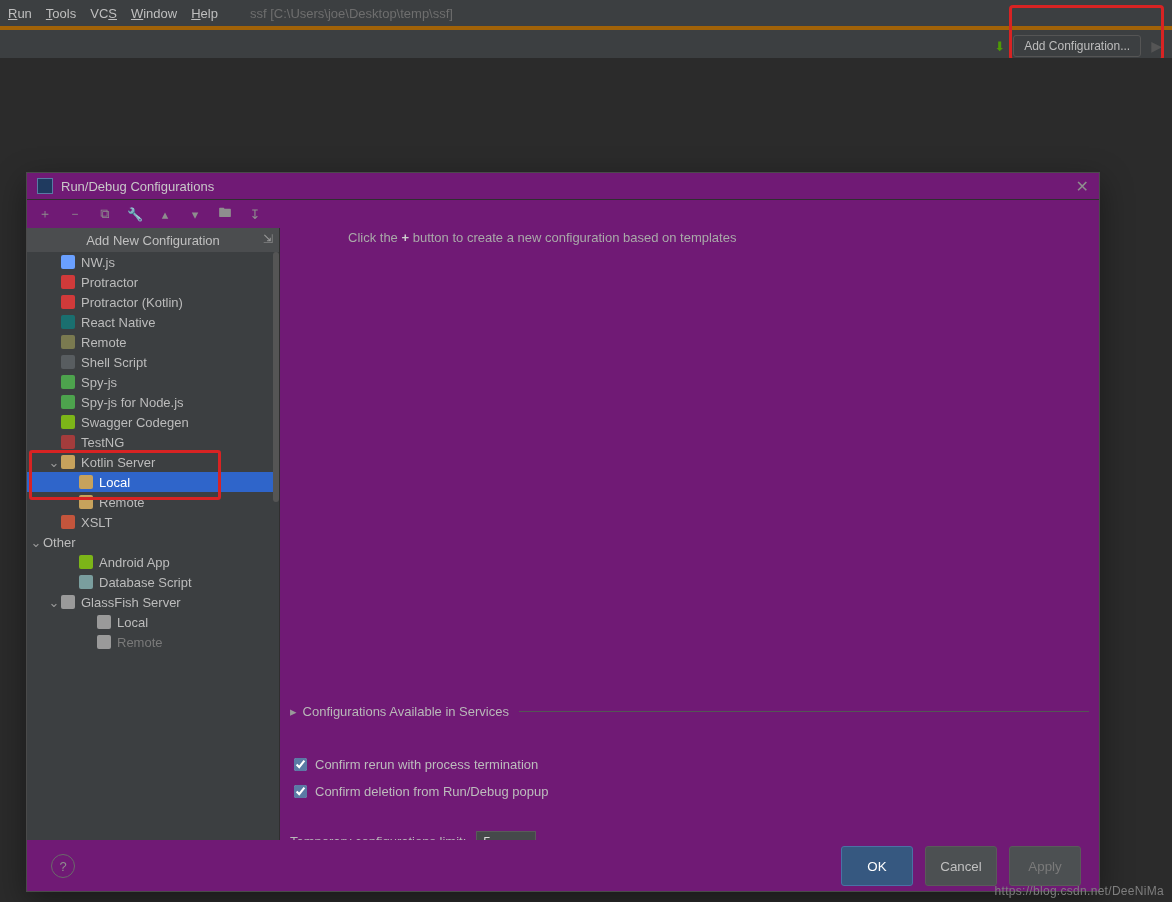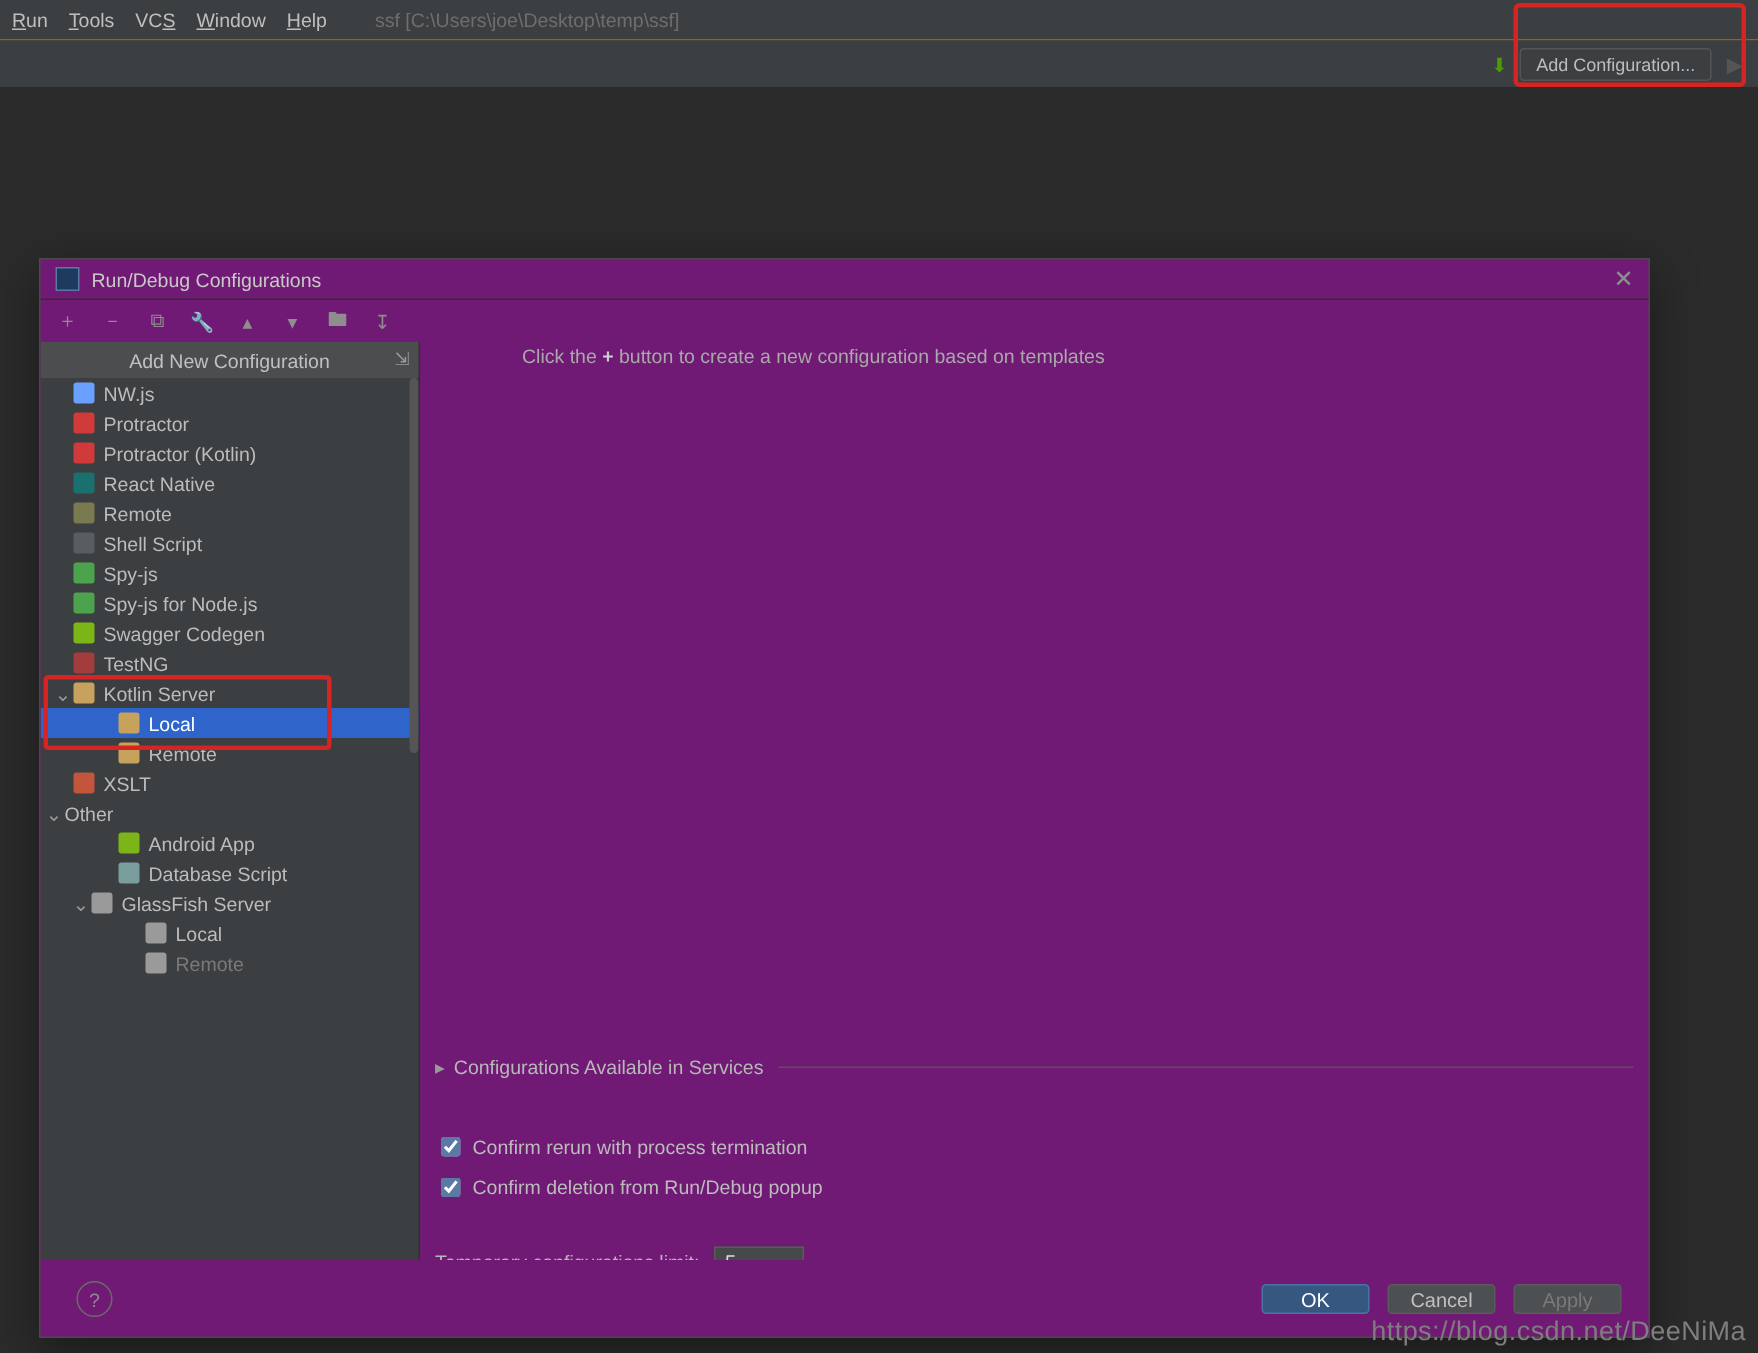--- a/index.html
+++ b/index.html
@@ -1,17 +1,17 @@
 <!DOCTYPE html>
 <html><head>
 <meta charset="utf-8">
 <style>
   html,body{margin:0;padding:0;background:#2b2b2b;font-family:"Segoe UI",Arial,sans-serif;font-size:13px;color:#bbbbbb;width:1172px;height:902px;overflow:hidden;}
   
-  .menubar{height:26px;background:#3c3f41;display:flex;align-items:center;padding:0 8px;color:#bfbfbf;border-bottom:1px solid #a16207;}
+  .menubar{height:26px;background:#3c3f41;display:flex;align-items:center;padding:0 8px;color:#bfbfbf;border-bottom:4px solid #a16207;}
   .menubar .menu-item{margin-right:14px;cursor:default;}
   .menubar .menu-item .ul{text-decoration:underline;}
   .menubar .path{color:#6e6e6e;margin-left:18px;}
   
   .toprow{height:32px;background:#3c3f41;display:flex;align-items:center;justify-content:flex-end;padding-right:10px;border-bottom:1px solid #2b2b2b;position:relative;}
   .addcfg-frame{position:absolute;right:8px;top:-25px;width:149px;height:50px;border:3px solid #d82323;border-radius:4px;pointer-events:none;}
   .btn-addcfg{background:#3c3f41;border:1px solid #555;color:#bdbdbd;padding:3px 10px;border-radius:3px;font-size:12px;}
   .run-icon{margin-left:10px;color:#555;font-size:14px;}
   .green-dl{margin-right:8px;color:#4e9a06;}
   
@@ -26,21 +26,21 @@
   .dialog-body{flex:1;display:flex;overflow:hidden;}
   
   .left{width:252px;border-right:1px solid #2f2f2f;display:flex;flex-direction:column;background:#3c3f41;}
   .left-head{height:24px;background:#4b4d4f;display:flex;align-items:center;justify-content:center;color:#c0c0c0;position:relative;}
   .left-head .exp{position:absolute;right:6px;top:4px;color:#9a9a9a;font-size:12px;}
   .tree{flex:1;overflow:hidden;position:relative;}
   .tree-inner{position:absolute;inset:0;overflow:hidden;}
   .tree-row{height:20px;display:flex;align-items:center;white-space:nowrap;color:#bcbcbc;}
   .tree-row .arrow{width:14px;text-align:center;color:#9a9a9a;}
   .tree-row .icon{width:14px;height:14px;display:inline-block;margin-right:6px;border-radius:2px;}
-  .tree-row.level0{padding-left:8px;}
+  .tree-row.level0{padding-left:20px;}
   .tree-row.level1{padding-left:38px;}
   .tree-row.level2{padding-left:56px;}
   .tree-row.sel{background:#2f65ca;color:#fff;}
   .tree-row.sel .arrow{color:#fff;}
   .ic-hex{background:#6aa0ff;}
   .ic-red{background:#d03a3a;border-radius:50%;}
   .ic-react{background:#1a6f6f;}
   .ic-calendar{background:#7a7a50;}
   .ic-play{background:#585d60;}
   .ic-bug{background:#4da34d;border-radius:50%;}
@@ -61,24 +61,24 @@
   .section-bar .caret{margin-right:6px;color:#9a9a9a;}
   .section-bar .line{flex:1;border-top:1px solid #555;margin-left:10px;}
   .checks{margin-top:36px;}
   .check{display:flex;align-items:center;margin-bottom:8px;color:#bcbcbc;}
   .check input{accent-color:#5a7aa5;margin-right:8px;}
   .temprow{display:flex;align-items:center;margin-top:22px;}
   .temprow input{width:46px;margin-left:10px;background:#45494a;border:1px solid #5a5a5a;color:#ddd;padding:2px 6px;}
   
   .footer{height:50px;display:flex;align-items:center;justify-content:flex-end;padding:0 18px;gap:12px;border-top:1px solid transparent;}
   .footer .help{margin-right:auto;margin-left:6px;width:22px;height:22px;border:1px solid #6a6a6a;border-radius:50%;display:flex;align-items:center;justify-content:center;color:#8e8e8e;font-size:13px;}
-  .btn{min-width:72px;height:20px;border-radius:3px;border:1px solid #5a5a5a;background:#4c5052;color:#c0c0c0;padding:0 12px;}
+  .btn{min-width:72px;height:40px;border-radius:3px;border:1px solid #5a5a5a;background:#4c5052;color:#c0c0c0;padding:0 12px;}
   .btn.primary{background:#365880;border-color:#4a72a5;color:#fff;}
   .btn.dim{color:#7a7a7a;}
-  .watermark{position:absolute;right:8px;bottom:4px;color:#7e7e7e;font-size:18px;letter-spacing:.3px;}
+  .watermark{position:absolute;right:8px;bottom:4px;color:#7e7e7e;font-size:12px;letter-spacing:.3px;}
   .scrollbar{position:absolute;right:0;top:0;height:250px;width:6px;background:#555;border-radius:3px;}
 </style>
 </head>
 <body>
 
 <div class="menubar">
   <span class="menu-item"><span class="ul">R</span>un</span>
   <span class="menu-item"><span class="ul">T</span>ools</span>
   <span class="menu-item">VC<span class="ul">S</span></span>
   <span class="menu-item"><span class="ul">W</span>indow</span>

